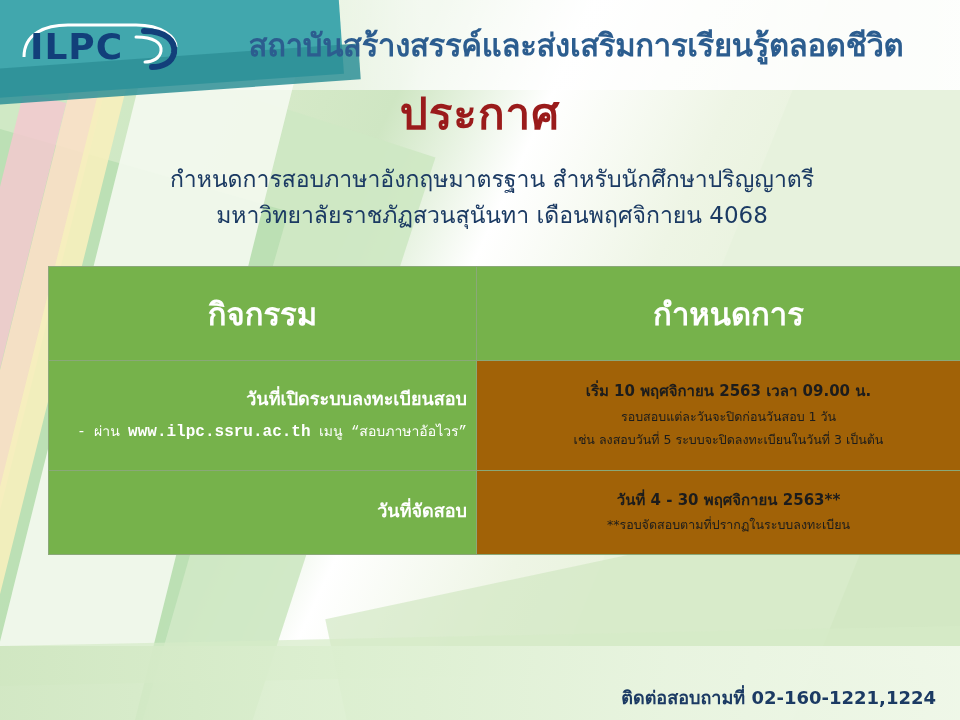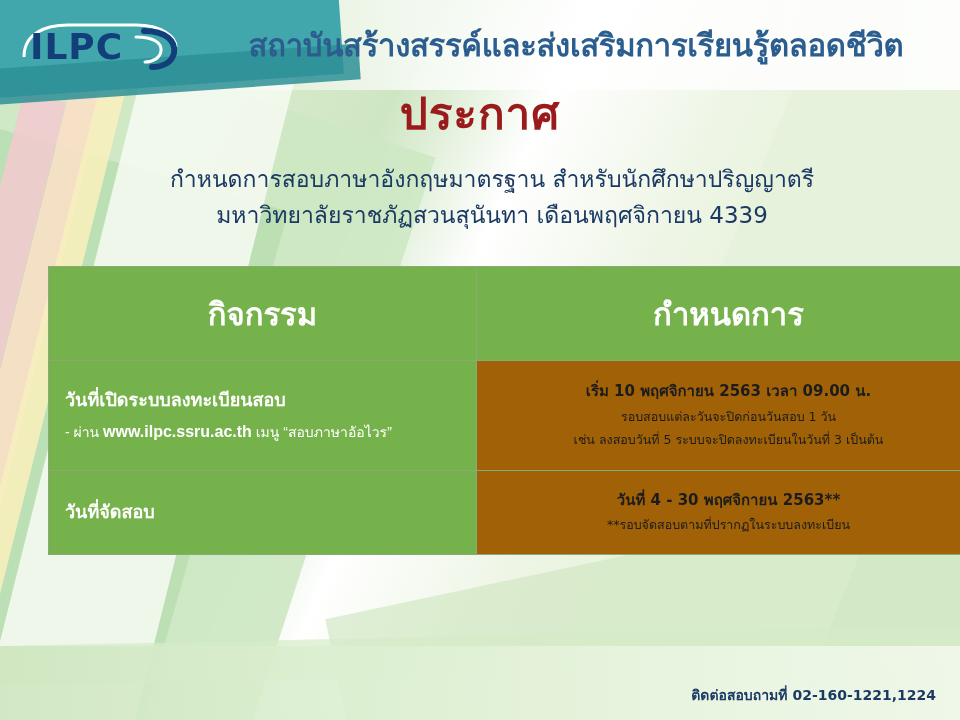--- a/index.html
+++ b/index.html
@@ -187,22 +187,23 @@
     color: #ffffff;
     height: 94px;
     font-family: Liberation Serif, serif;
     font-size: 31px;
     font-weight: bold;
     text-align: center;
   }
   td.activity {
     background: #76b24b;
     color: #ffffff;
-    padding: 12px 16px;
-    font-family: Liberation Sans, sans-serif;
+    padding: 12px 9px;
+    font-family: Liberation Mono, monospace;
+    text-align: right;
   }
   td.activity .main {
     display: block;
     font-size: 18px;
     font-weight: bold;
     line-height: 1.5;
   }
   td.activity .sub {
     display: block;
     font-size: 14px;
@@ -223,23 +224,23 @@
   td.detail .d2, td.detail .d3 {
     display: block; font-size: 12.5px; line-height: 1.9;
   }
   tr.r1 td { height: 110px; }
   tr.r2 td { height: 84px; }
   tr.r3 td { height: 84px; }
 
   
   .footer {
     position: absolute;
-    right: 24px; bottom: 14px;
-    font-family: "DejaVu Sans", sans-serif;
-    font-size: 14px;
+    right: 24px; bottom: 8px;
+    font-family: "DejaVu Sans", sans-serif;
+    font-size: 18px;
     font-weight: bold;
     color: #1b3a63;
   }
 </style>
 </head>
 <body>
 
 <div id="slide">
 
   <div class="bg">
@@ -271,21 +272,21 @@
         <path d="M120 20 C138 20 146 26 145 34 C144 41 137 45 129 45" fill="none" stroke="#ffffff" stroke-width="3" stroke-linecap="round"></path>
       </svg>
     </div>
     <div class="header-title">สถาบันสร้างสรรค์และส่งเสริมการเรียนรู้ตลอดชีวิต</div>
   </div>
 
   <div class="announce">ประกาศ</div>
 
   <div class="subtitle">
     <span class="l1">กำหนดการสอบภาษาอังกฤษมาตรฐาน สำหรับนักศึกษาปริญญาตรี</span>
-    <span class="l2">มหาวิทยาลัยราชภัฏสวนสุนันทา เดือนพฤศจิกายน 4339</span>
+    <span class="l2">มหาวิทยาลัยราชภัฏสวนสุนันทา เดือนพฤศจิกายน 4068</span>
   </div>
 
   <table class="schedule">
     <thead>
       <tr>
         <th class="col-a">กิจกรรม</th>
         <th class="col-b">กำหนดการ</th>
       </tr>
     </thead>
     <tbody>

